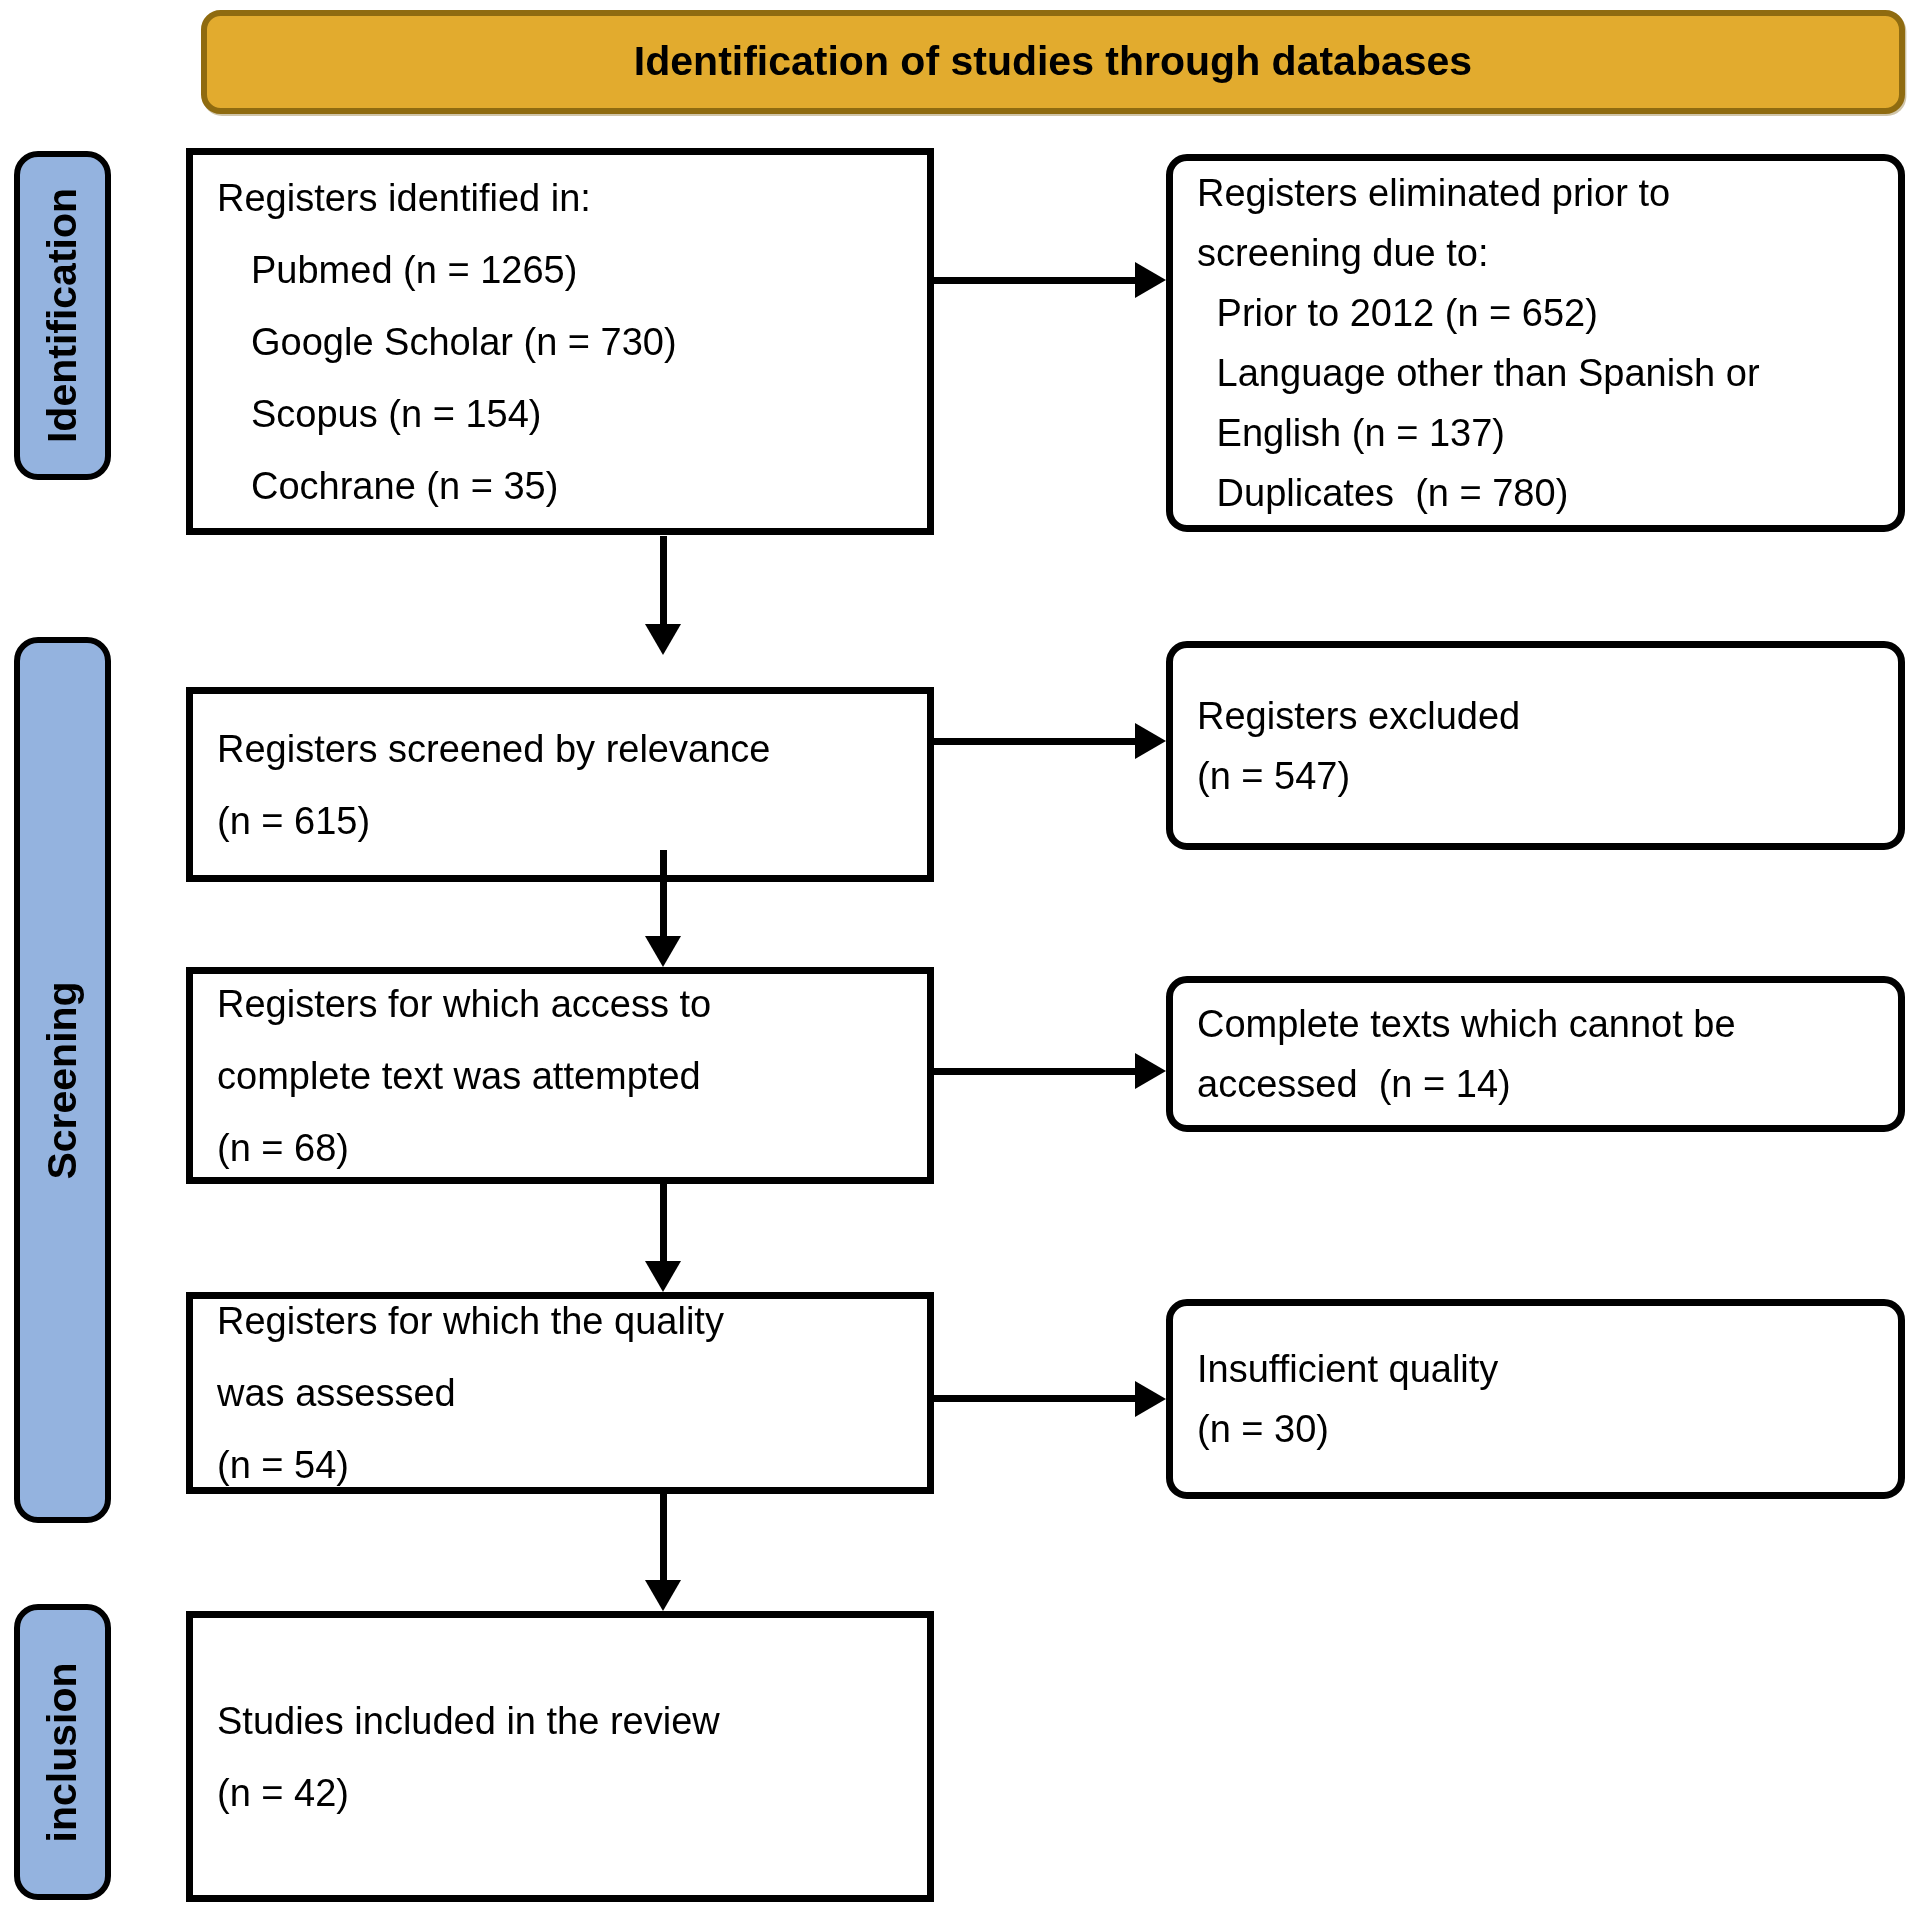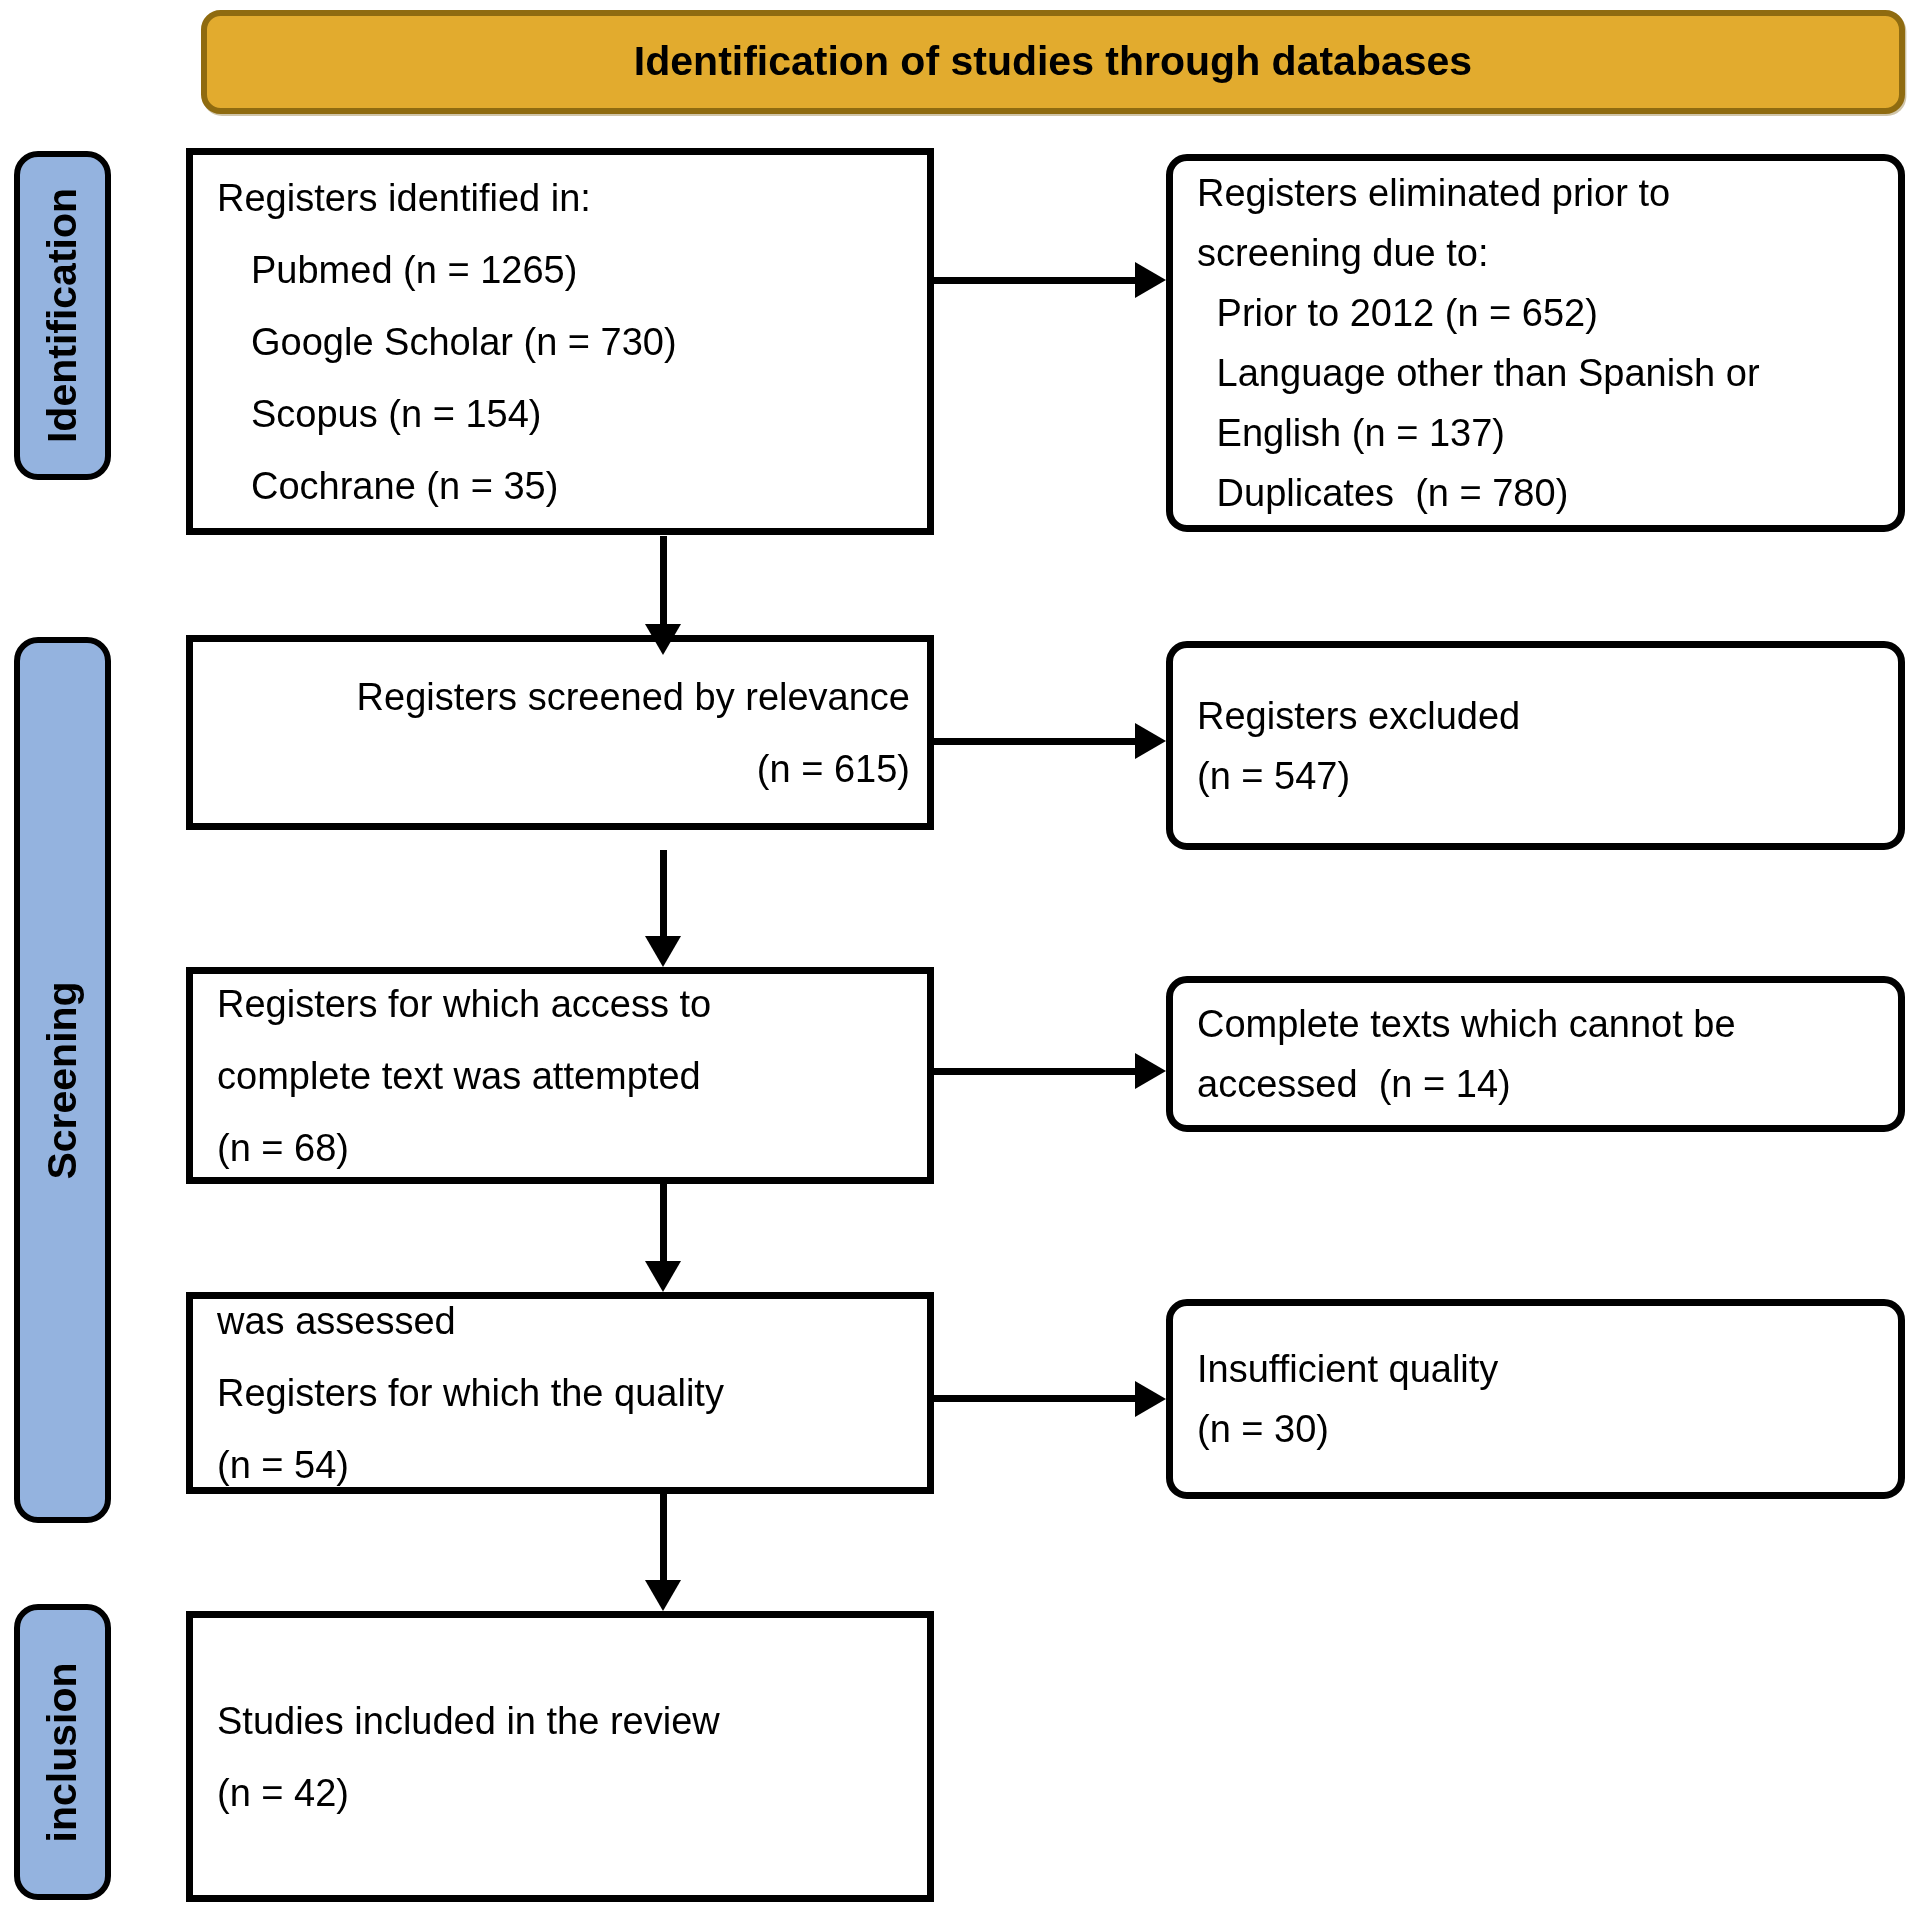--- a/index.html
+++ b/index.html
@@ -57,21 +57,21 @@
     padding: 11.2px 17px 11.2px 24px;
   }
   .fbox .line { white-space: pre-wrap; }
   .indent    { padding-left: 34px; }
   .indent-sm { padding-left: 19.6px; }
 
   .col-left  { left: 186px;  width: 748px; gap: 12px; }
   .col-right { left: 1166px; width: 739px; border-radius: 21px; }
 
   #box-identified        { top: 148px;  height: 387px; }
-  #box-screened          { top: 635px;  height: 195px; text-align: right; }
+  #box-screened          { top: 687px;  height: 195px; }
   #box-fulltext          { top: 967px; height: 217px; }
   #box-quality           { top: 1292px; height: 202px; }
   #box-included          { top: 1611px; height: 291px; }
 
   #box-eliminated        { top: 154px;  height: 378px; }
   #box-excluded          { top: 641px;  height: 209px; }
   #box-cannot-access     { top: 970px; height: 156px; margin-top: 6px; }
   #box-insufficient      { top: 1299px; height: 200px; }
 
   
@@ -132,22 +132,22 @@
     <div class="line">(n = 615)</div>
   </div>
 
   <div class="fbox col-left" id="box-fulltext">
     <div class="line">Registers for which access to</div>
     <div class="line">complete text was attempted</div>
     <div class="line">(n = 68)</div>
   </div>
 
   <div class="fbox col-left" id="box-quality">
+    <div class="line">Registers for which the quality</div>
     <div class="line">was assessed</div>
-    <div class="line">Registers for which the quality</div>
     <div class="line">(n = 54)</div>
   </div>
 
   <div class="fbox col-left" id="box-included">
     <div class="line">Studies included in the review</div>
     <div class="line">(n = 42)</div>
   </div>
 
   <div class="fbox col-right" id="box-eliminated">
     <div class="line">Registers eliminated prior to</div>

